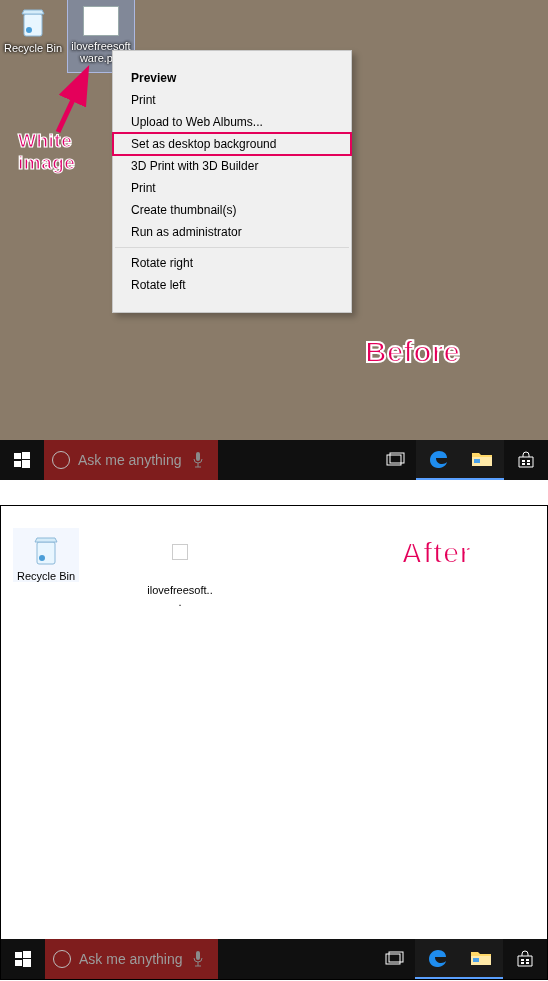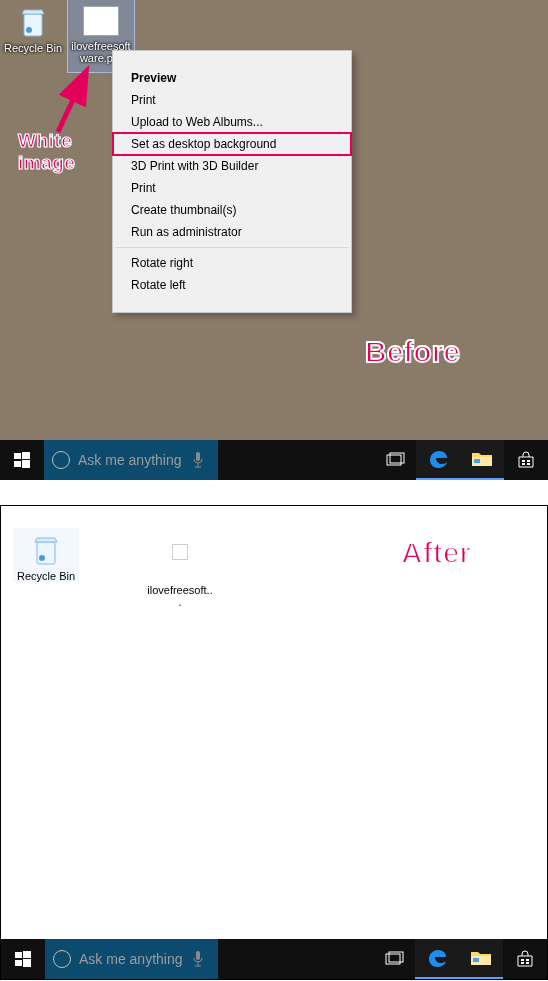--- a/index.html
+++ b/index.html
@@ -48,21 +48,21 @@
   .taskbar {
     position: absolute; bottom: 0; left: 0; right: 0; height: 40px;
     background: #101010; display: flex; align-items: center; color: #fff;
   }
   .tb-btn { height: 40px; width: 44px; display: flex; align-items: center; justify-content: center; }
   .tb-btn.narrow { width: 40px; }
   .tb-btn.active { border-bottom: 2px solid #5aa0ff; background: #1a1a1a; }
   .tb-btn svg { display: block; }
   .searchbox {
     flex: 1; height: 40px; display: flex; align-items: center; gap: 8px;
-    padding: 0 8px; color: #9c9c9c; font-size: 14px; background: #0c4a6e;
+    padding: 0 8px; color: #9c9c9c; font-size: 14px; background: #7f1d1d;
     max-width: 320px;
   }
   .cortana-ring { width: 18px; height: 18px; border: 1.6px solid #bcbcbc; border-radius: 50%; }
   .mic-icon { color: #8a8a8a; margin-right: 6px; }
   .tb-spacer { flex: 1; }
 
   
   .panel.after { border: 1px solid #000; margin-top: 25px; }
 </style>
 </head>

